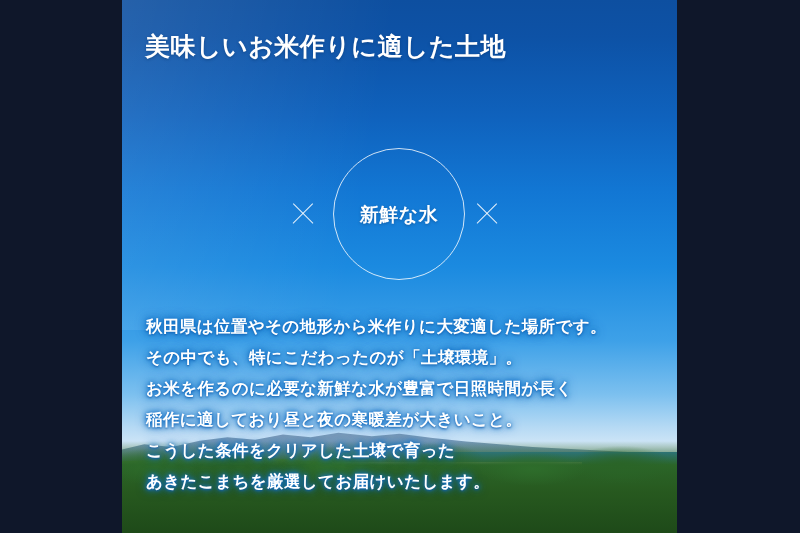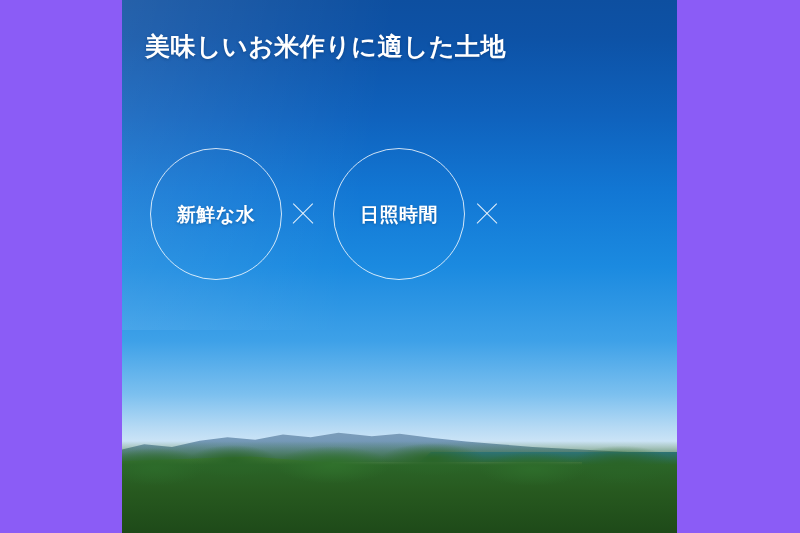--- a/index.html
+++ b/index.html
@@ -11,21 +11,21 @@
     width: 800px;
     height: 533px;
     overflow: hidden;
     font-family: "Liberation Sans", "DejaVu Sans", sans-serif;
   }
 
   #stage {
     position: relative;
     width: 800px;
     height: 533px;
-    background: #8b5cf6;
+    background: #0f172a;
   }
 
   
   #banner {
     position: absolute;
     left: 122px;
     top: 0;
     width: 555px;
     height: 533px;
     overflow: hidden;
@@ -261,30 +261,35 @@
     <div class="fields"></div>
     <div class="town"></div>
     <div class="foreground"></div>
 
     <div class="headline">
       <div>美味しいお米作りに適した土地</div>
     </div>
 
     <div class="circles">
 
-      <div class="circle" id="circle-1">
+
+      <div class="xmark" id="xmark-1"></div>
+
+      <div class="circle" id="circle-2">
         <span class="c-label">新鮮な水</span>
       </div>
 
-      <div class="xmark" id="xmark-1"></div>
-
-      <div class="circle" id="circle-2">
-        <span class="c-label">日照時間</span>
-      </div>
-
       <div class="xmark" id="xmark-2"></div>
 
 
     </div>
 
+    <div class="body-copy">
+      <div>秋田県は位置やその地形から米作りに大変適した場所です。</div>
+      <div>その中でも、特にこだわったのが「土壌環境」。</div>
+      <div>お米を作るのに必要な新鮮な水が豊富で日照時間が長く</div>
+      <div>稲作に適しており昼と夜の寒暖差が大きいこと。</div>
+      <div>こうした条件をクリアした土壌で育った</div>
+      <div>あきたこまちを厳選してお届けいたします。</div>
+    </div>
 
   </div>
 </div>
 
 </body></html>

